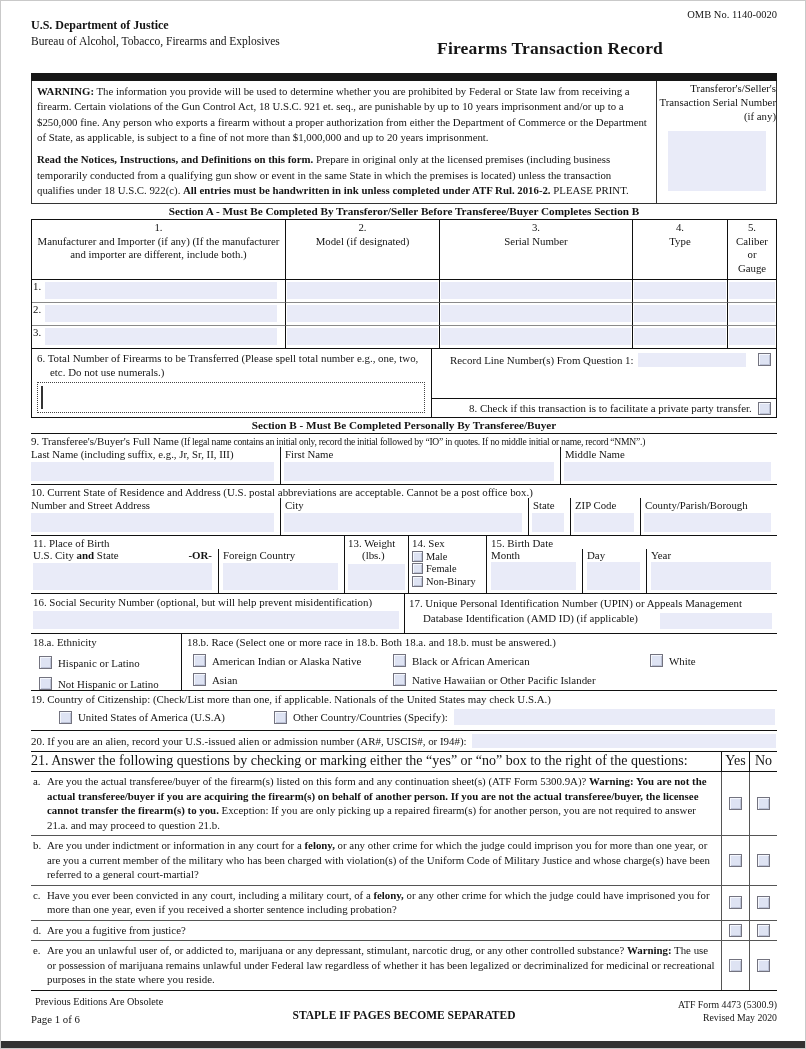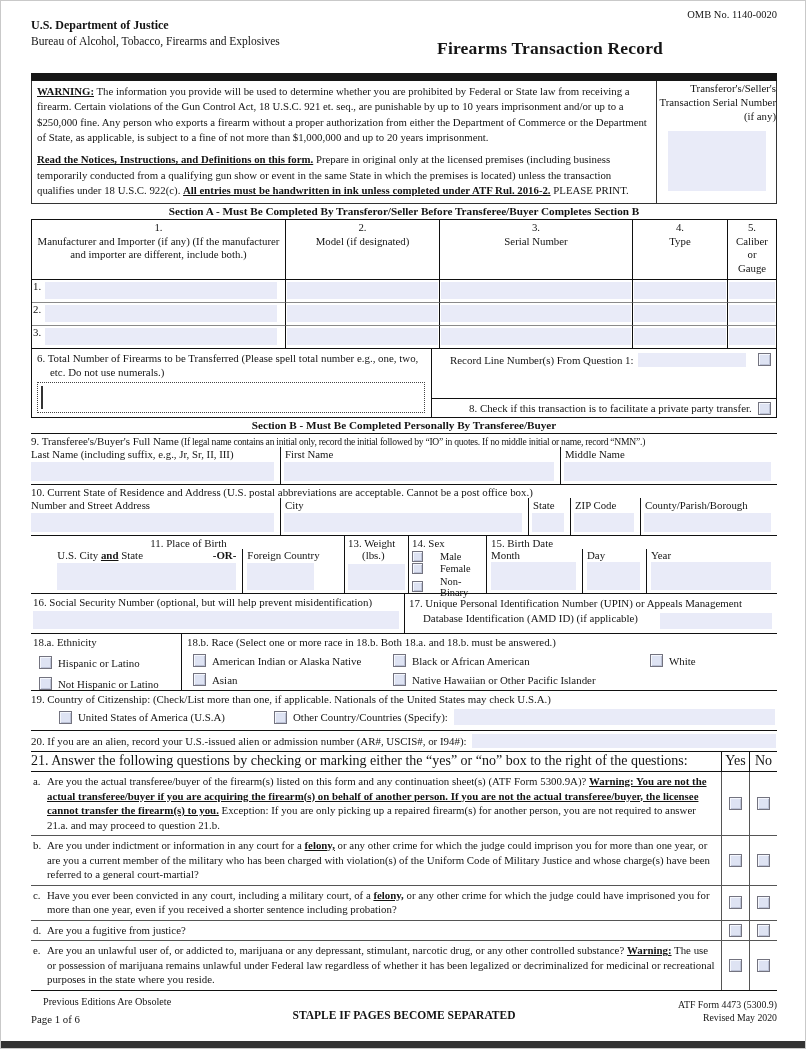--- a/index.html
+++ b/index.html
@@ -6,21 +6,21 @@
     --field:#e9ebf8;
     --cbfill:#dee3f3;
     --ink:#141414;
     --line:#1a1a1a;
     --thin:#8a8a8a;
   }
   *{box-sizing:border-box;}
   body{margin:0;background:#fff;font-family:"Liberation Serif",serif;color:var(--ink);}
   .page{position:relative;width:806px;height:1049px;background:#fff;border:1px solid #c9c9c9;overflow:hidden;}
   .content{position:absolute;left:30px;top:0;width:746px;}
-  .b{font-weight:bold;text-decoration:underline;}
+  .b{font-weight:bold;}
   .fld{background:var(--field);}
   .cb{display:inline-block;width:13px;height:13px;background:var(--cbfill);border:1px solid #73737f;
       box-shadow:inset 1px 1px 0 #f5f7fd, inset -1px -1px 0 #bcc2d6;vertical-align:-2px;flex:none;}
   
   .hdr{position:relative;height:72px;font-size:11px;}
   .hdr .dept{position:absolute;left:0;top:17px;font-weight:bold;font-size:12px;}
   .hdr .bureau{position:absolute;left:0;top:34px;font-size:11.5px;}
   .hdr .omb{position:absolute;right:0;top:8px;font-size:10.5px;}
   .hdr .title{position:absolute;left:406px;top:37px;font-weight:bold;font-size:17.5px;letter-spacing:.2px;}
   .topbar{height:8px;background:#161616;}
@@ -65,36 +65,36 @@
   .small-paren{font-size:9.6px;letter-spacing:-.25px;}
   .sublbl{font-size:10.8px;padding:0 0 0 4px;}
   .q9grid,.q10grid{display:flex;}
   .q9c,.q10c{border-right:1px solid #111;padding-top:1px;}
   .q9c:last-child,.q10c:last-child{border-right:none;}
   .q9c .fld,.q10c .fld{height:19px;margin:2px 6px 3px 3px;}
   .n1{width:250px;}.n2{width:280px;}.n3{width:216px;}
   .a1{width:250px;}.a2{width:248px;}.a3{width:42px;}.a4{width:70px;}.a5{width:136px;}
   
   .q1115{display:flex;height:58px;font-size:10.9px;}
-  .q11{width:314px;border-right:1px solid #111;display:flex;flex-direction:column;align-items:center;}
+  .q11{width:314px;border-right:1px solid #111;display:flex;flex-direction:column;}
   .q11 .top{padding:1px 0 0 2px;}
   .q11 .sub{flex:1;display:flex;}
   .q11 .usc{width:187px;display:flex;flex-direction:column;padding-left:2px;}
   .q11 .uscl{display:flex;padding-right:6px;gap:8px;}
   .q11 .uscl .or{margin-left:auto;font-weight:bold;}
   .q11 .fc{flex:1;border-left:1px solid #111;display:flex;flex-direction:column;padding-left:4px;}
   .q11 .fld{flex:1;margin:2px 6px 3px 0;}
   .q12{width:66px;border-right:1px solid #111;padding:1px 3px;}
   .q12 .ln{margin-top:3px;}
   .blank{display:inline-block;width:27px;height:12px;border-bottom:1.2px solid #111;background:var(--field);vertical-align:-2px;margin-left:3px;}
   .q13{width:64px;border-right:1px solid #111;padding:1px 0 0 3px;}
   .q13 .lbs{padding-left:14px;}
   .q13 .fld{height:26px;margin:3px 3px 3px 0;}
   .q14{width:78px;border-right:1px solid #111;padding:1px 0 0 3px;}
-  .q14 .opt{display:flex;gap:17px;align-items:center;font-size:10.4px;margin-top:1.5px;}
+  .q14 .opt{display:flex;gap:3px;align-items:center;font-size:10.4px;margin-top:1.5px;}
   .q14 .cb{width:11px;height:11px;}
   .q15{flex:1;display:flex;flex-direction:column;}
   .q15 .top{padding:1px 0 0 4px;}
   .q15grid{flex:1;display:flex;}
   .q15c{display:flex;flex-direction:column;padding-left:4px;}
   .q15c+.q15c{border-left:1px solid #111;}
   .m1{width:95px;}.m2{width:64px;}.m3{flex:1;}
   .q15c .fld{flex:1;margin:1px 6px 3px 0;}
   
   .q1617{display:flex;font-size:10.9px;}
@@ -124,21 +124,21 @@
   .q21main{flex:1;padding:1px 4px 2px 0;}
   .ynh{width:28px;border-left:1px solid #111;text-align:center;padding:1px 0;}
   .q21row{display:flex;border-bottom:1px solid #555;font-size:10.85px;line-height:1.34;}
   .q21row:last-child{border-bottom:none;}
   .q21row .qt{flex:1;display:flex;padding:2px 6px 3px 0;}
   .q21row .letter{width:16px;padding-left:2px;flex:none;}
   .q21row .qtx{flex:1;}
   .ynm{width:28px;border-left:1px solid #555;display:flex;align-items:center;justify-content:center;}
   
   .footer{position:relative;height:46px;font-size:10.2px;}
-  .footer .l1{position:absolute;left:12px;top:5px;}
+  .footer .l1{position:absolute;left:4px;top:5px;}
   .footer .l2{position:absolute;left:0;top:22px;font-size:10.8px;}
   .footer .ctr{position:absolute;left:0;right:0;top:18px;text-align:center;font-weight:bold;font-size:11.5px;}
   .footer .r1{position:absolute;right:0;top:8px;font-size:9.8px;text-align:right;}
   .footer .r2{position:absolute;right:0;top:21px;font-size:9.8px;text-align:right;}
   .botbar{position:absolute;left:0;right:0;bottom:0;height:7px;background:#333;}
 </style>
 </head>
 <body>
 
 <div class="page">

